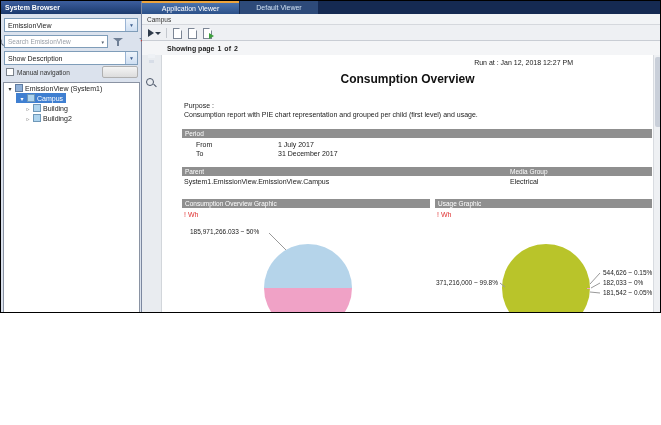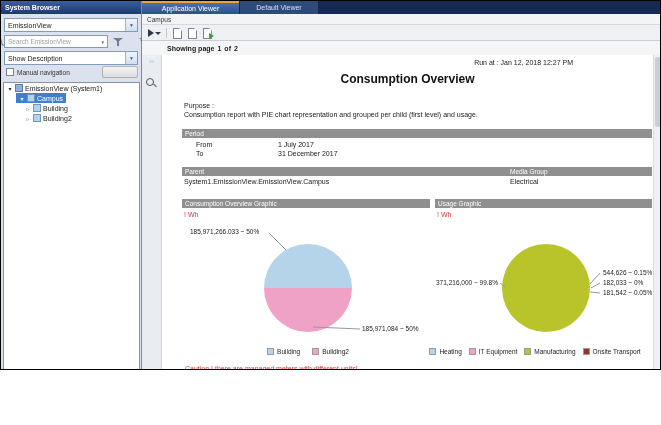--- a/index.html
+++ b/index.html
@@ -1,17 +1,17 @@
 <!DOCTYPE html>
 <html><head>
 <meta charset="utf-8">
 <style>
   * { margin:0; padding:0; box-sizing:border-box; }
   body { font-family:"Liberation Sans","DejaVu Sans",sans-serif; background:#fff; }
-  #app { position:relative; width:661px; height:370px; border:1px solid #000; background:#cfd6e2; overflow:hidden; font-size:7px; color:#1a1a1a; }
+  #app { position:relative; width:661px; height:313px; border:1px solid #000; background:#cfd6e2; overflow:hidden; font-size:7px; color:#1a1a1a; }
   .abs { position:absolute; }
 
   
   .lpanel { left:0; top:0; width:141px; height:425px; background:#dbe2ed; border-right:1px solid #7c88a0; }
   .blue-bar { background:linear-gradient(#3c5e9e,#1c3a6d); color:#fff; font-size:7px; font-weight:bold; display:flex; align-items:center; padding-left:4px; }
   .combo { background:#fff; border:1px solid #7f9db9; display:flex; align-items:stretch; font-size:7px; }
   .combo .ctext { flex:1; padding-left:3px; display:flex; align-items:center; color:#222; }
   .combo .cbtn { width:12px; background:linear-gradient(#eef4fb,#cfdff2); border-left:1px solid #9ab4d4; display:flex; align-items:center; justify-content:center; color:#3f5f8f; font-size:5px; }
   .search { background:#fff; border:1px solid #7f9db9; }
   .search input { position:absolute; inset:0; width:100%; height:100%; border:0; outline:none; font-size:6.5px; padding:0 20px 0 3px; font-family:inherit; color:#333; background:transparent; }

